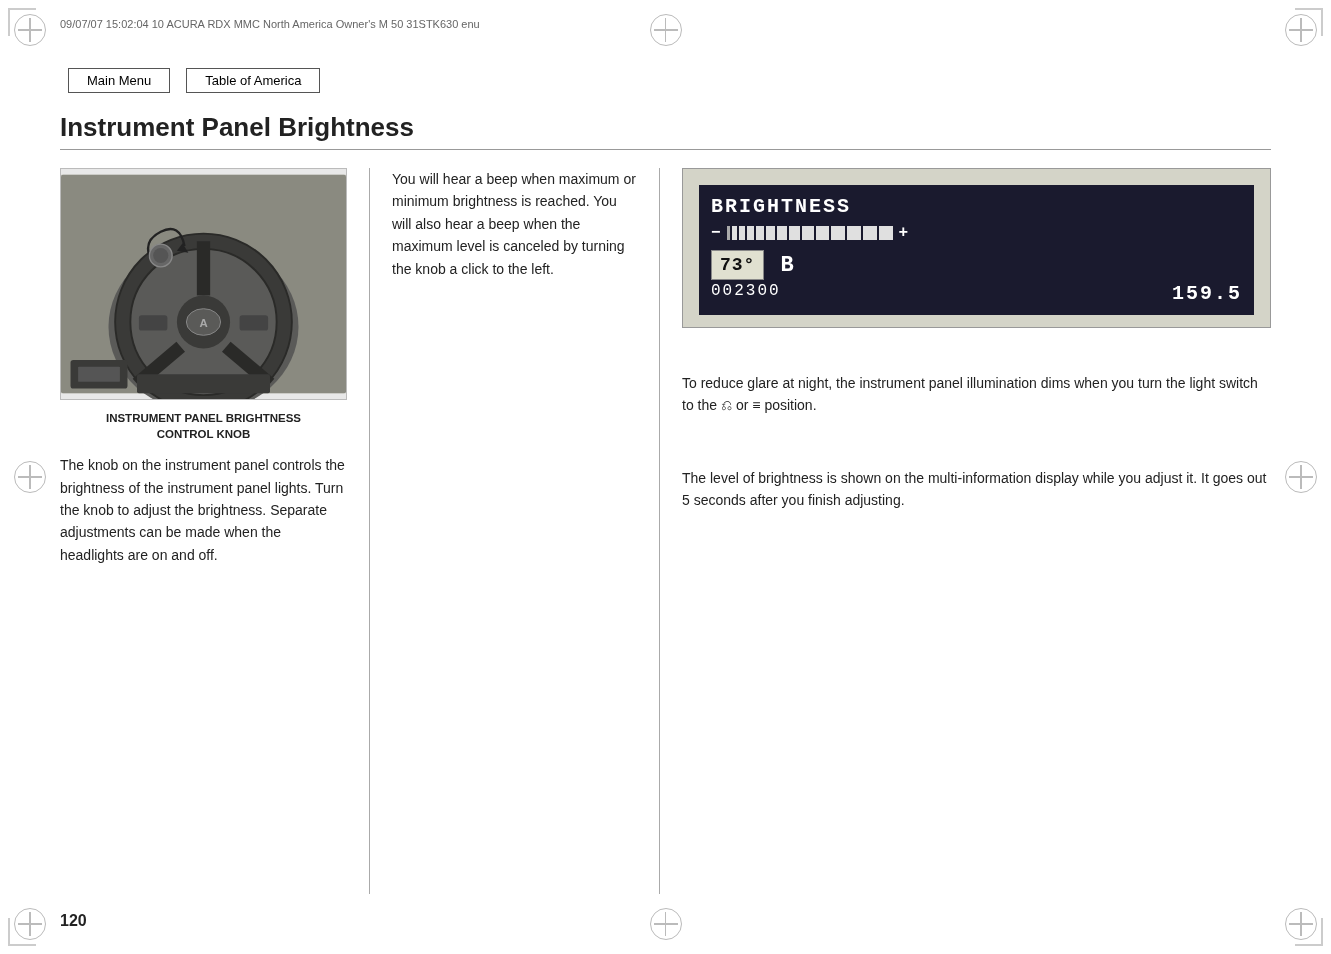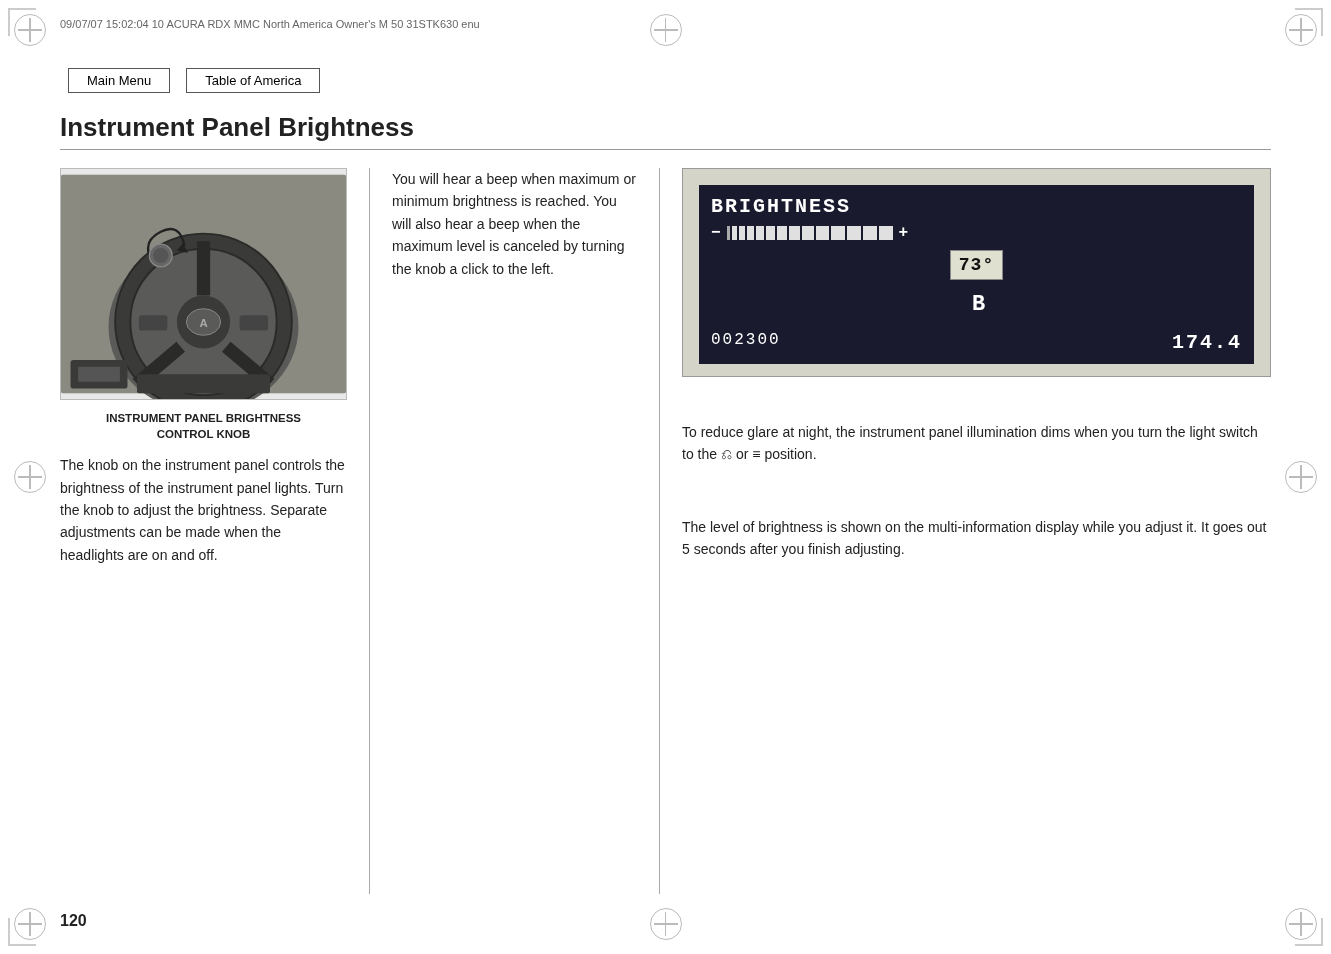--- a/index.html
+++ b/index.html
@@ -217,21 +217,20 @@
       background: #aaa;
     }
     .bar-seg.filled {
       background: #e0e0e0;
     }
 
     .odometer-row {
       display: flex;
       align-items: center;
       gap: 12px;
-      flex-direction: column;
     }
 
     .odo-box {
       background: #e0e0d0;
       border: 1px solid #888;
       padding: 4px 8px;
       font-size: 18px;
       font-weight: bold;
       font-family: 'Courier New', monospace;
       color: #111;
@@ -375,21 +374,21 @@
         <div class="odometer-row">
           <div class="odo-box">
             <span>73°</span>
           </div>
           <span class="gear-indicator">B</span>
           <span style="flex:1"></span>
         </div>
         <div style="display:flex; margin-top:2px;">
           <span style="color:#fff; font-family:'Courier New',monospace; font-size:16px; letter-spacing:2px;">002300</span>
           <span style="flex:1;"></span>
-          <span style="color:#fff; font-family:'Courier New',monospace; font-size:20px; font-weight:bold; letter-spacing:2px;">174.4</span>
+          <span style="color:#fff; font-family:'Courier New',monospace; font-size:20px; font-weight:bold; letter-spacing:2px;">159.5</span>
         </div>
       </div>
 
     </div>
 
     <p class="body-text" style="margin-bottom: 14px;">
       To reduce glare at night, the instrument panel illumination dims when you turn the light switch to the ⎌ or ≡ position.
     </p>
 
     <p class="body-text">The level of brightness is shown on the multi-information display while you adjust it. It goes out 5 seconds after you finish adjusting.</p>

